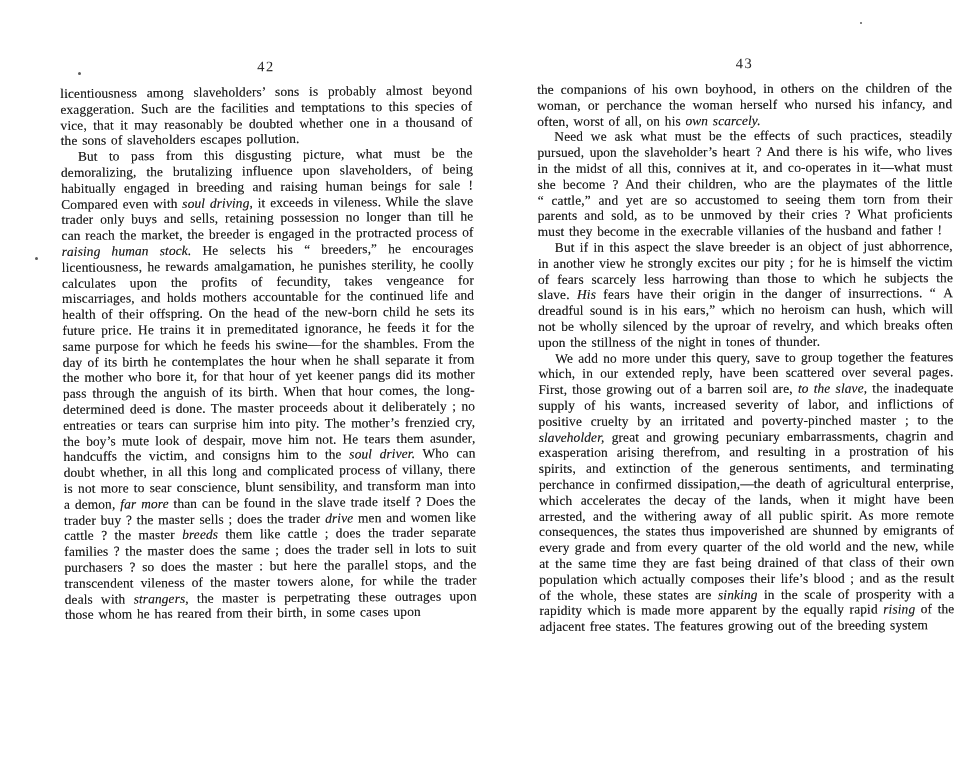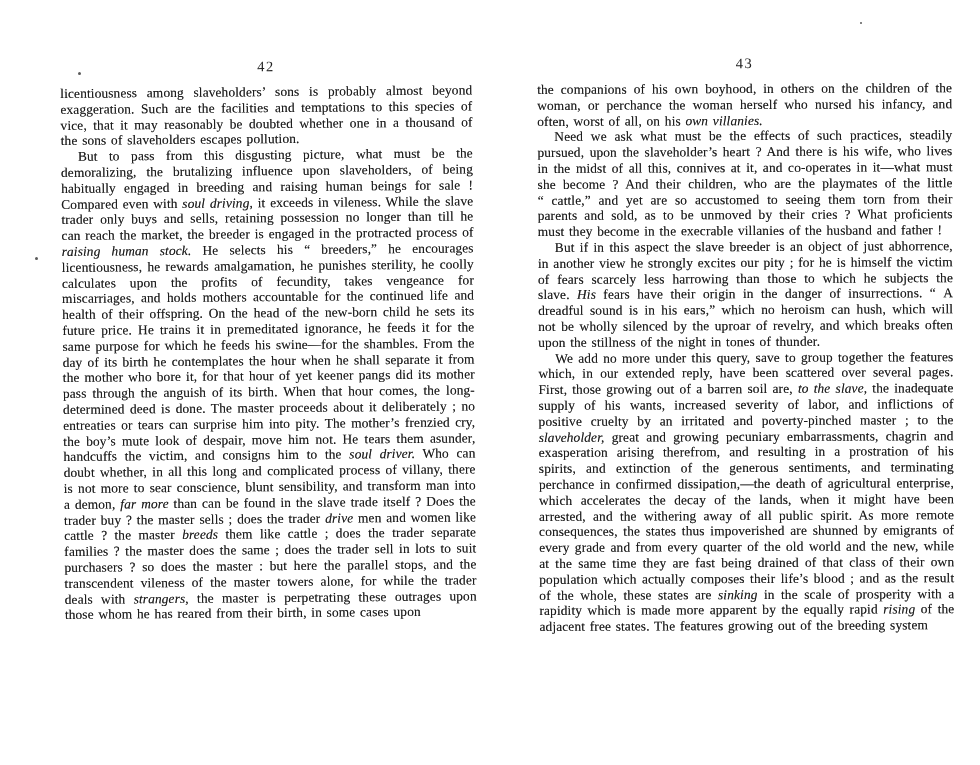--- a/index.html
+++ b/index.html
@@ -73,21 +73,21 @@
     <div class="page-number">42</div>
     <div class="page-text">
         <p class="para"><span class="rn">licentiousness among slaveholders’ sons is probably almost beyond exaggeration. Such are the facilities and temptations to this species of vice, that it may reasonably be doubted whether one in a thousand of the sons of slaveholders escapes pollution.</span></p>
         <p class="para indent"><span class="rn">But to pass from this disgusting picture, what must be the demoralizing, the brutalizing influence upon slaveholders, of being habitually engaged in breeding and raising human beings for sale&nbsp;! Compared even with </span><span class="it">soul driving,</span><span class="rn"> it exceeds in vileness. While the slave trader only buys and sells, retaining possession no longer than till he can reach the market, the breeder is engaged in the protracted process of </span><span class="it">raising human stock.</span><span class="rn"> He selects his “&nbsp;breeders,” he encourages licentiousness, he rewards amalgamation, he punishes sterility, he coolly calculates upon the profits of fecundity, takes vengeance for miscarriages, and holds mothers accountable for the continued life and health of their offspring. On the head of the new-born child he sets its future price. He trains it in premeditated ignorance, he feeds it for the same purpose for which he feeds his swine—for the shambles. From the day of its birth he contemplates the hour when he shall separate it from the mother who bore it, for that hour of yet keener pangs did its mother pass through the anguish of its birth. When that hour comes, the long-determined deed is done. The master proceeds about it deliberately&nbsp;; no entreaties or tears can surprise him into pity. The mother’s frenzied cry, the boy’s mute look of despair, move him not. He tears them asunder, handcuffs the victim, and consigns him to the </span><span class="it">soul driver.</span><span class="rn"> Who can doubt whether, in all this long and complicated process of villany, there is not more to sear conscience, blunt sensibility, and transform man into a demon, </span><span class="it">far more</span><span class="rn"> than can be found in the slave trade itself&nbsp;? Does the trader buy&nbsp;? the master sells&nbsp;; does the trader </span><span class="it">drive</span><span class="rn"> men and women like cattle&nbsp;? the master </span><span class="it">breeds</span><span class="rn"> them like cattle&nbsp;; does the trader separate families&nbsp;? the master does the same&nbsp;; does the trader sell in lots to suit purchasers&nbsp;? so does the master&nbsp;: but here the parallel stops, and the transcendent vileness of the master towers alone, for while the trader deals with </span><span class="it">strangers,</span><span class="rn"> the master is perpetrating these outrages upon those whom he has reared from their birth, in some cases upon</span></p>
       </div>
   </div>
 
   <div class="page page-right">
     <div class="page-number">43</div>
     <div class="page-text">
-        <p class="para"><span class="rn">the companions of his own boyhood, in others on the children of the woman, or perchance the woman herself who nursed his infancy, and often, worst of all, on his </span><span class="it">own villanies.</span></p>
+        <p class="para"><span class="rn">the companions of his own boyhood, in others on the children of the woman, or perchance the woman herself who nursed his infancy, and often, worst of all, on his </span><span class="it">own scarcely.</span></p>
         <p class="para indent"><span class="rn">Need we ask what must be the effects of such practices, steadily pursued, upon the slaveholder’s heart&nbsp;? And there is his wife, who lives in the midst of all this, connives at it, and co-operates in it—what must she become&nbsp;? And their children, who are the playmates of the little “&nbsp;cattle,” and yet are so accustomed to seeing them torn from their parents and sold, as to be unmoved by their cries&nbsp;? What proficients must they become in the execrable villanies of the husband and father&nbsp;!</span></p>
         <p class="para indent"><span class="rn">But if in this aspect the slave breeder is an object of just abhorrence, in another view he strongly excites our pity&nbsp;; for he is himself the victim of fears scarcely less harrowing than those to which he subjects the slave. </span><span class="it">His</span><span class="rn"> fears have their origin in the danger of insurrections. “&nbsp;A dreadful sound is in his ears,” which no heroism can hush, which will not be wholly silenced by the uproar of revelry, and which breaks often upon the stillness of the night in tones of thunder.</span></p>
         <p class="para indent"><span class="rn">We add no more under this query, save to group together the features which, in our extended reply, have been scattered over several pages. First, those growing out of a barren soil are, </span><span class="it">to the slave,</span><span class="rn"> the inadequate supply of his wants, increased severity of labor, and inflictions of positive cruelty by an irritated and poverty-pinched master&nbsp;; to the </span><span class="it">slaveholder,</span><span class="rn"> great and growing pecuniary embarrassments, chagrin and exasperation arising therefrom, and resulting in a prostration of his spirits, and extinction of the generous sentiments, and terminating perchance in confirmed dissipation,—the death of agricultural enterprise, which accelerates the decay of the lands, when it might have been arrested, and the withering away of all public spirit. As more remote consequences, the states thus impoverished are shunned by emigrants of every grade and from every quarter of the old world and the new, while at the same time they are fast being drained of that class of their own population which actually composes their life’s blood&nbsp;; and as the result of the whole, these states are </span><span class="it">sinking</span><span class="rn"> in the scale of prosperity with a rapidity which is made more apparent by the equally rapid </span><span class="it">rising</span><span class="rn"> of the adjacent free states. The features growing out of the breeding system</span></p>
       </div>
   </div>
 
 <div class="speck" style="left: 78px; top: 72px; width: 3px; height: 3px;"></div>
     <div class="speck" style="left: 35px; top: 257px; width: 3px; height: 3px;"></div>
     <div class="speck" style="left: 860px; top: 22px; width: 2px; height: 2px;"></div>
   </div>

